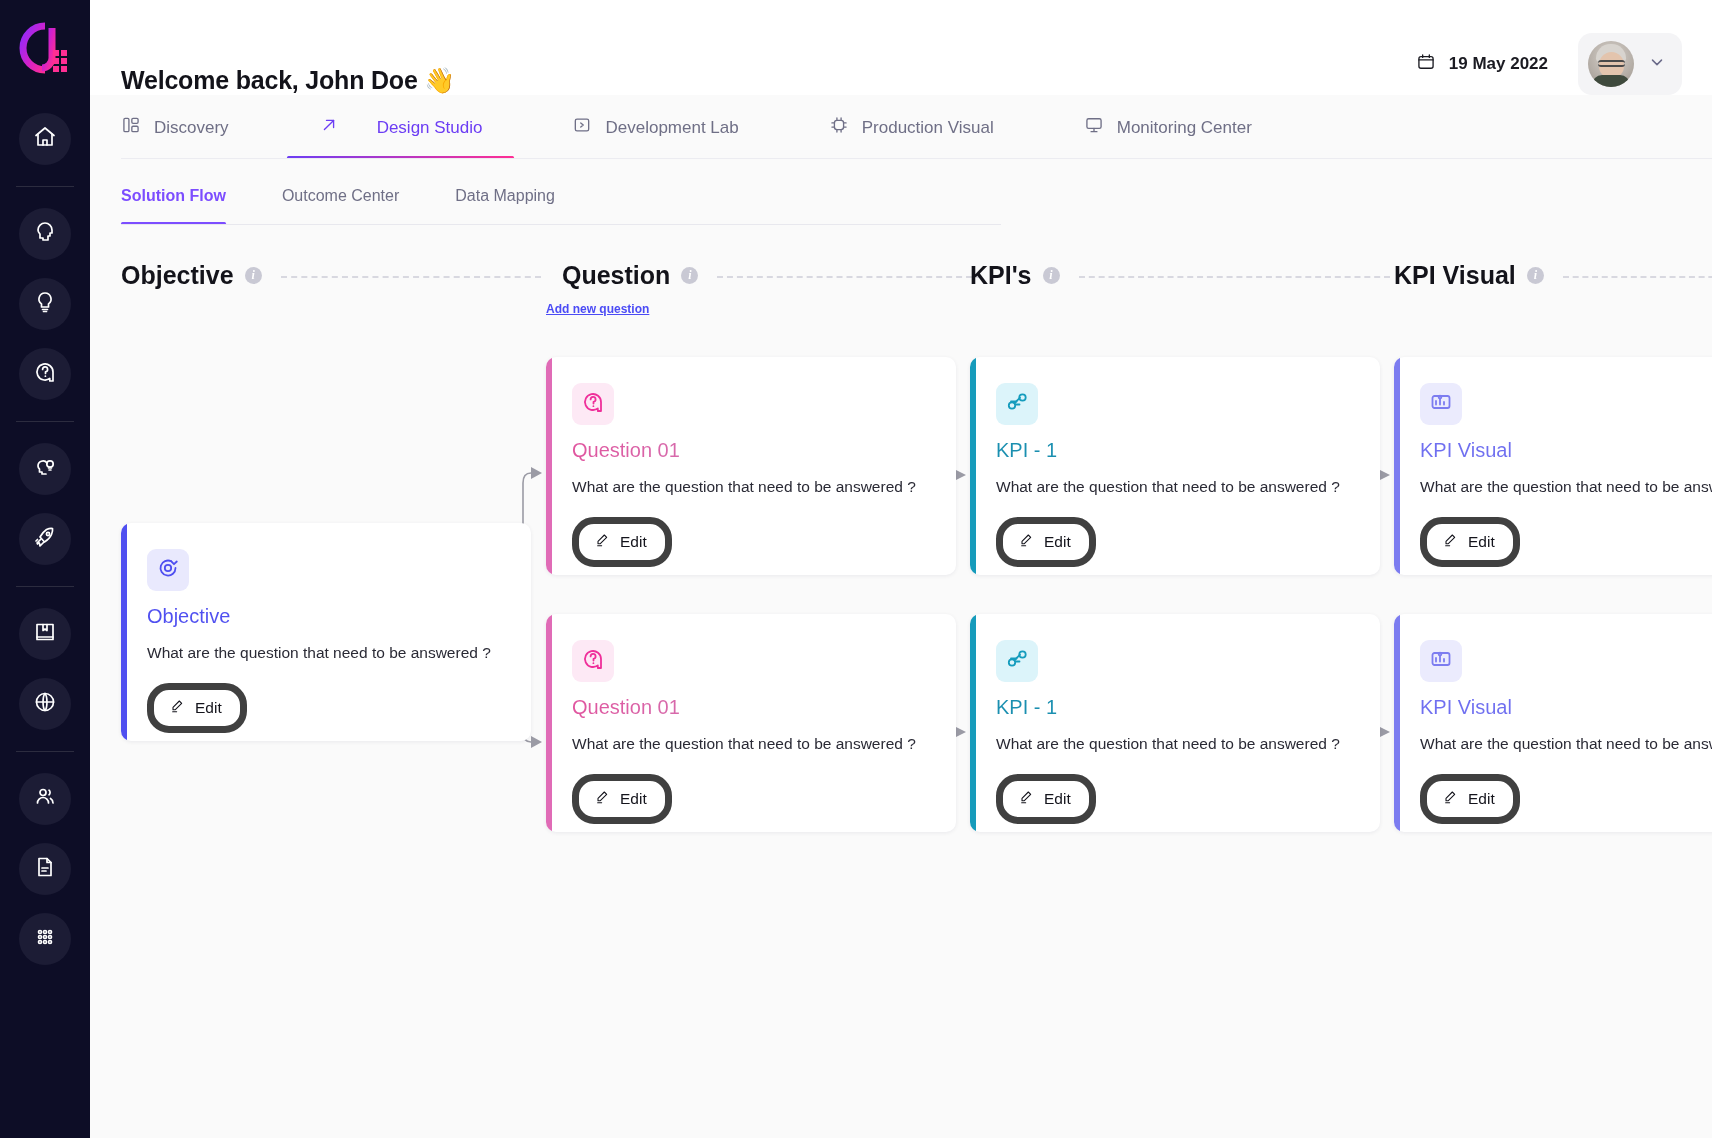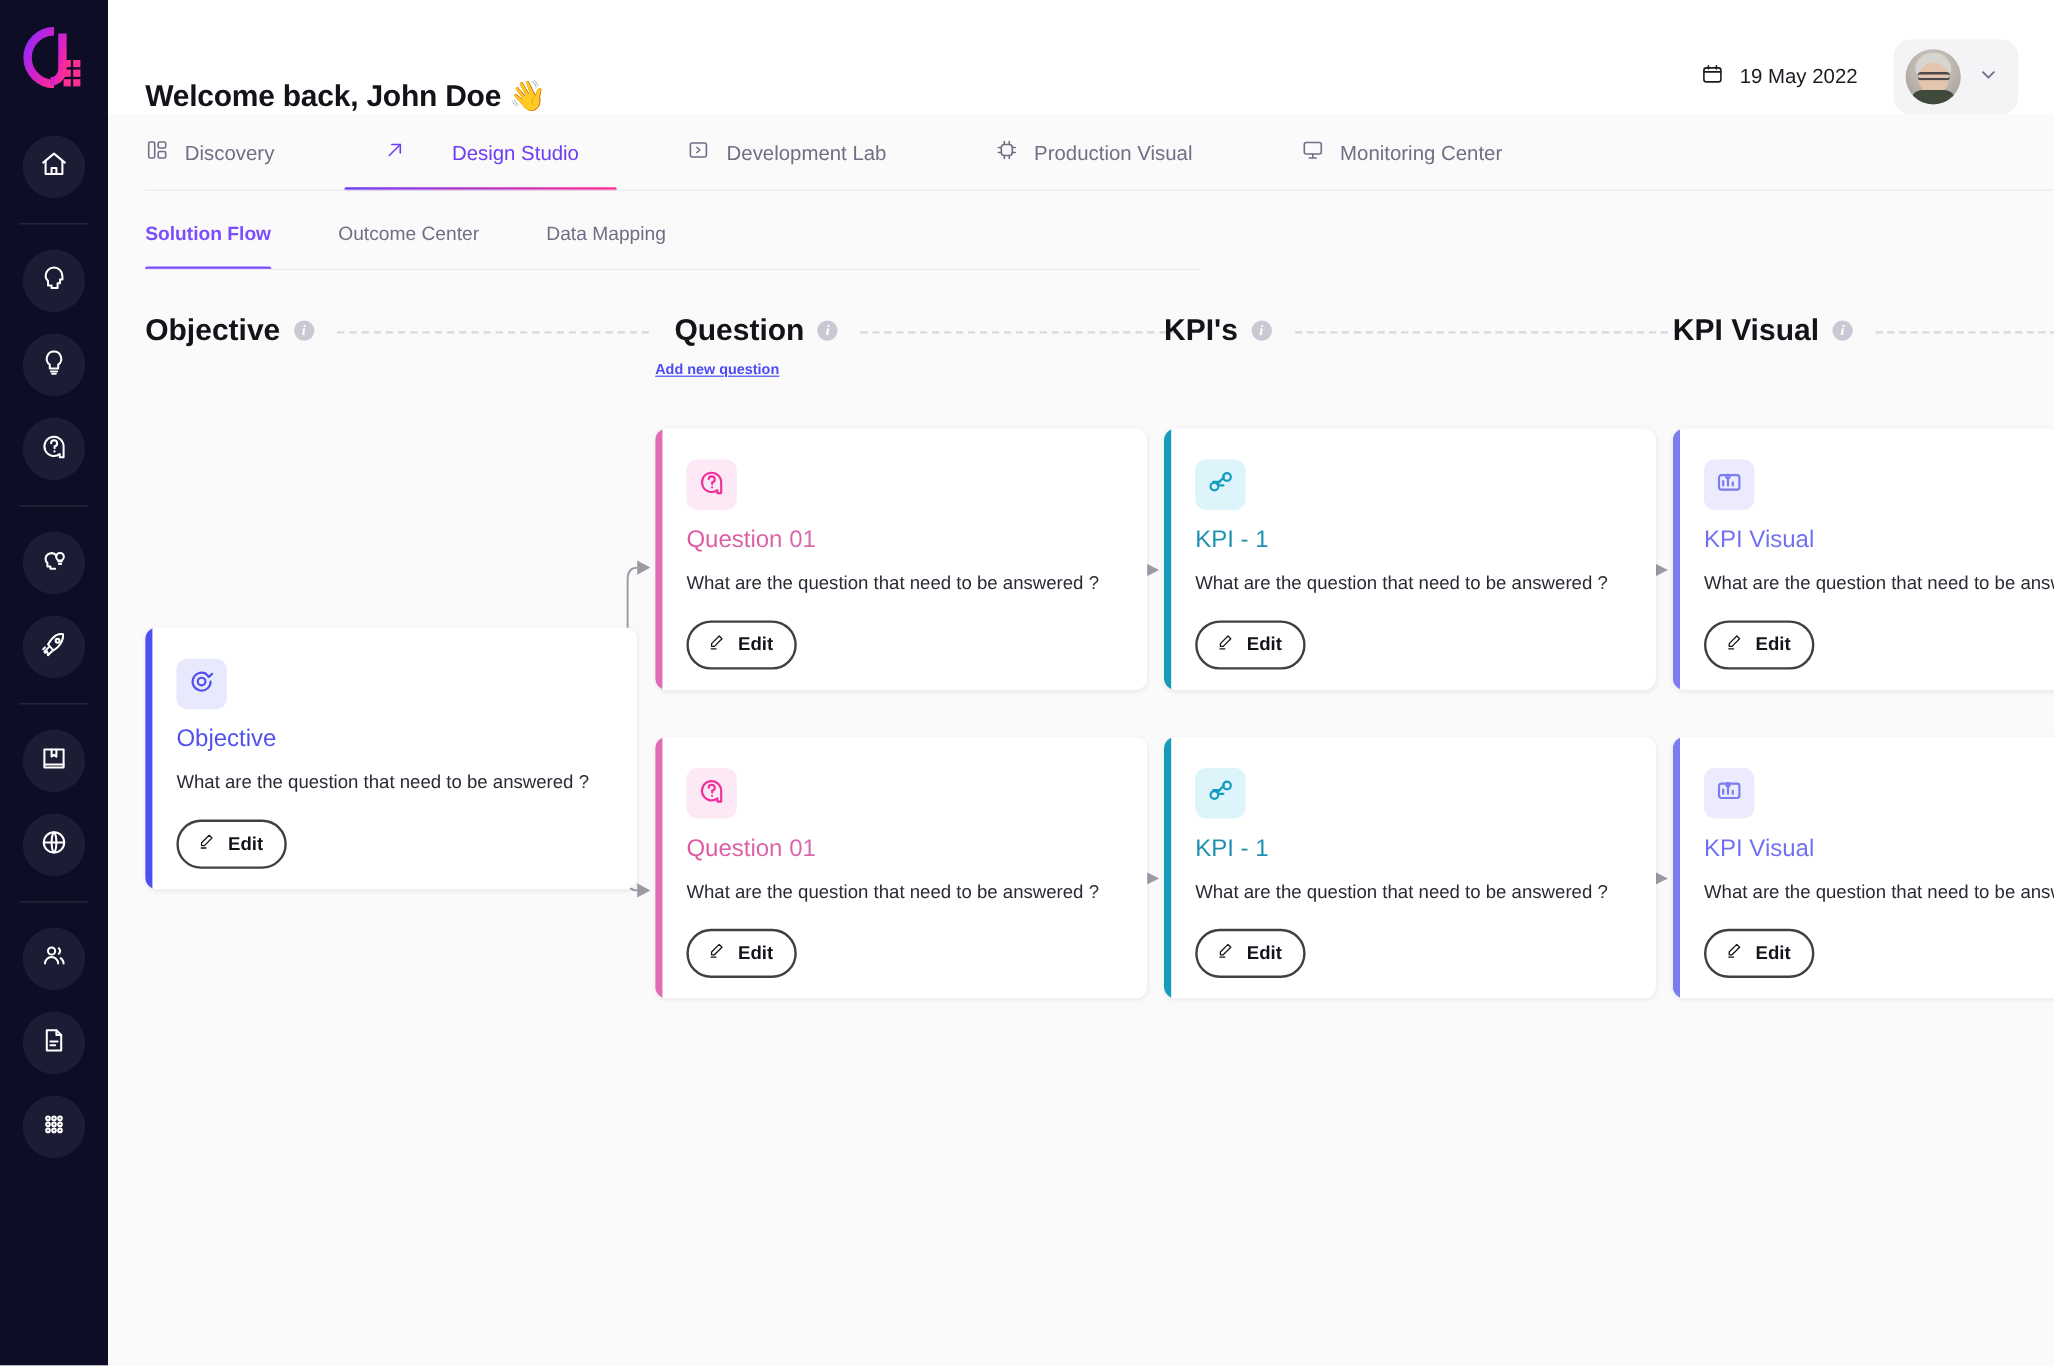--- a/index.html
+++ b/index.html
@@ -37,21 +37,21 @@
 
   
   .main { flex: 1; height: 1138px; position: relative; background: #fafafa; overflow: hidden; }
 
   .topbar {
     height: 95px; background: #ffffff;
     display: flex; align-items: flex-end; justify-content: space-between;
     padding: 0 30px 0 31px;
   }
   .welcome { font-size: 25px; font-weight: bold; color: #13131a; letter-spacing: -0.2px; }
-  .topright { display: flex; align-items: center; gap: 30px; }
+  .topright { display: flex; align-items: center; gap: 30px; font-weight: bold; }
   .datebox { display: flex; align-items: center; gap: 13px; font-size: 17px; color: #1b1b22; }
   .datebox svg { width: 20px; height: 20px; stroke: #1b1b22; fill: none; stroke-width: 1.6;
     stroke-linecap: round; stroke-linejoin: round; }
   .profile {
     display: flex; align-items: center; gap: 14px;
     background: #f4f4f6; border-radius: 14px; padding: 8px 16px 8px 10px;
     cursor: pointer;
   }
   .avatar {
     width: 46px; height: 46px; border-radius: 50%; overflow: hidden;
@@ -168,23 +168,23 @@
     background: linear-gradient(90deg,#1a8fb0 0%, #1a8fb0 40%, #1b1b28 80%);
     -webkit-background-clip:text; background-clip:text; color:transparent; }
   .card.c-vis .card-title {
     background: linear-gradient(90deg,#6f6ff0 0%, #6f6ff0 38%, #1b1b28 82%);
     -webkit-background-clip:text; background-clip:text; color:transparent; }
 
   .card-desc { font-size: 15.5px; line-height: 25px; color: #2a2a35; margin-bottom: 18px; }
 
   .edit-btn {
     display: inline-flex; align-items: center; gap: 10px;
-    border: 2px solid #404040; border-radius: 22px;
+    border: 7px solid #404040; border-radius: 22px;
     padding: 8px 18px 8px 15px; background: #fff; cursor: pointer;
-    font-size: 15.5px; color: #14141c; font-weight: bold;
+    font-size: 15.5px; color: #14141c;
   }
   .edit-btn svg { width: 16px; height: 16px; stroke:#14141c; fill:none; stroke-width:1.6;
     stroke-linecap:round; stroke-linejoin:round; }
 
   .conn { position: absolute; pointer-events: none; }
   .conn path, .conn line { fill:none; stroke:#9b9ba5; stroke-width:1.6; }
   .conn polygon { fill:#9b9ba5; }
 </style>
 </head>
 <body>

